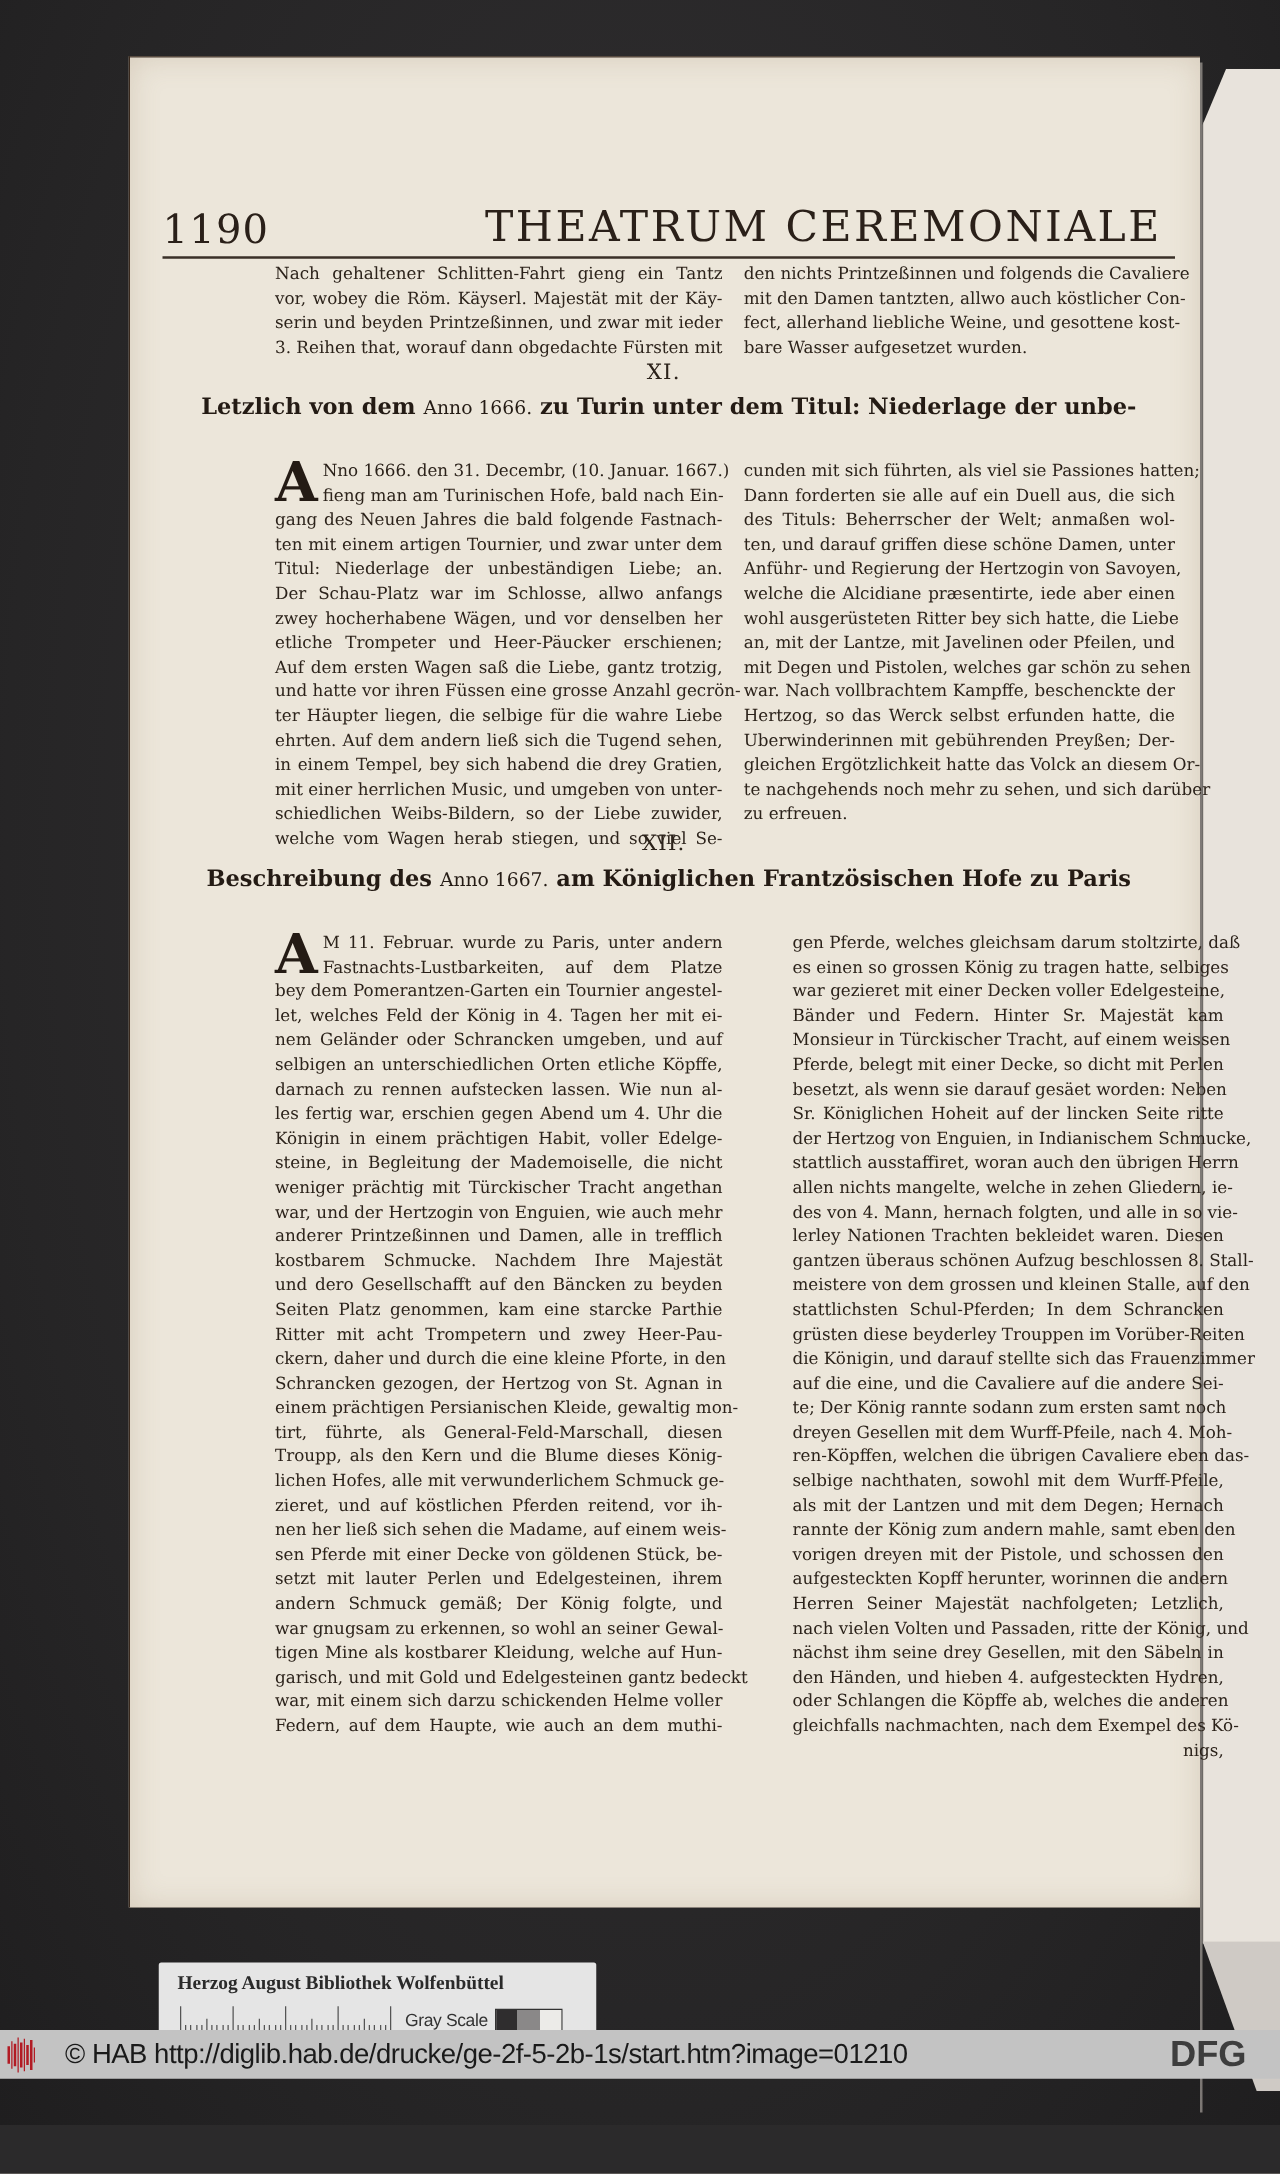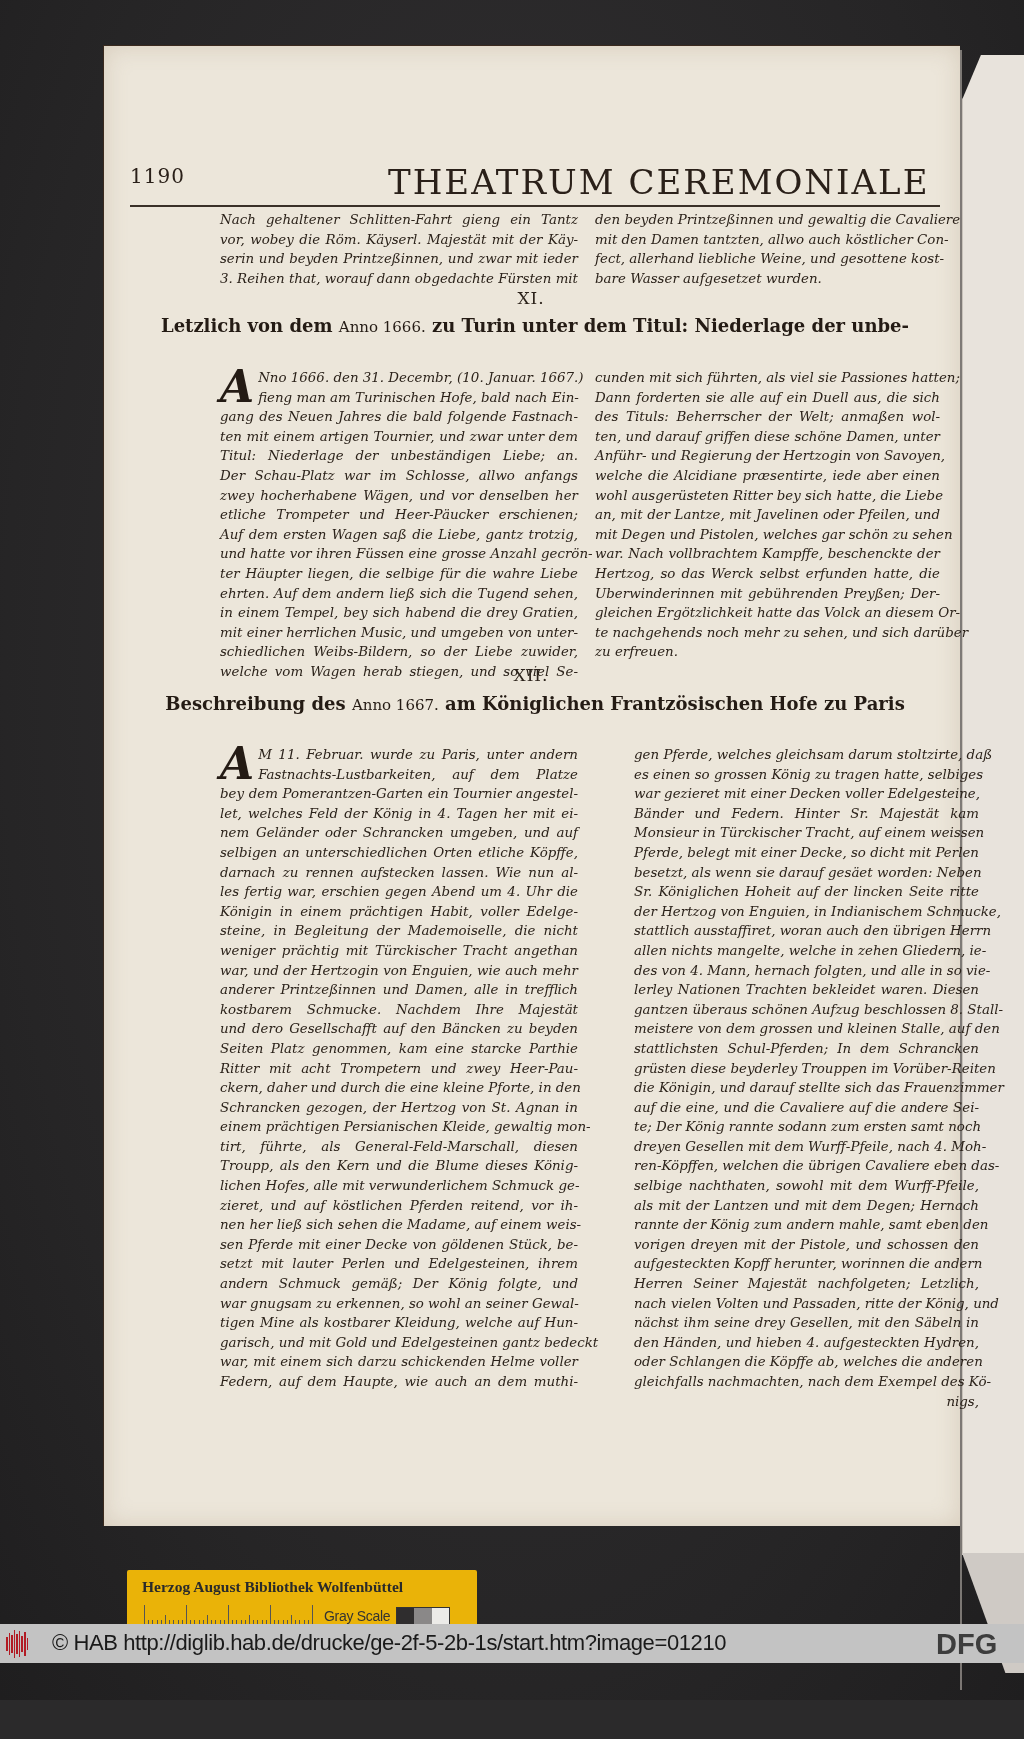--- a/index.html
+++ b/index.html
@@ -20,39 +20,39 @@
     position:absolute; left:962px; top:55px; width:62px; height:1500px;
     background:#e8e3dc;
     clip-path:polygon(30% 0, 100% 0, 100% 100%, 0 100%, 0 3%);
     border-left:1px solid #c8c2ba;
   }
   .next-page-lower { position:absolute; left:962px; top:1553px; width:62px; height:120px;
     background:#cfcac5; clip-path:polygon(0 0,100% 0,100% 100%,70% 100%,0 0); }
   .gutter-line { position:absolute; left:960px; top:50px; width:2px; height:1640px; background:#b9b3ac; opacity:.6; }
 
   .running-head { position:absolute; left:130px; top:160px; width:810px; height:40px; }
-  .page-number { position:absolute; left:0; top:4px; font-size:20px; color:#2a2019; letter-spacing:1px; }
+  .page-number { position:absolute; left:0; top:4px; font-size:32px; color:#2a2019; letter-spacing:1px; }
   .header-title { position:absolute; left:258px; top:2px; font-size:34px; color:#2a2019; letter-spacing:2px; }
   .head-rule { position:absolute; left:130px; top:205px; width:810px; height:2px; background:#3a3028; }
 
-  .text { color:#2b221a; font-size:13.4px; line-height:19.6px;font-style:italic; }
+  .text { color:#2b221a; font-size:13.4px; line-height:19.6px; }
   .col { position:absolute; text-align:justify; }
   .col .line { display:block; white-space:nowrap; text-align:justify; text-align-last:justify; }
   .col .line.last { text-align-last:left; }
   .col .line.right { text-align:center; text-align-last:right; }
 
   .section-number { position:absolute; width:856px; left:103px; text-align:center; font-size:17px; color:#2b221a; letter-spacing:1px; }
   .section-title { position:absolute; left:130px; width:810px; text-align:center; font-size:18px; line-height:24px; color:#241b14; font-weight:bold; }
   .section-title .latin { font-weight:normal; font-size:15px; }
 
   .dropcap { float:left; font-size:44px; line-height:38px; margin:0 4px -4px 0; font-weight:bold; color:#241b14; }
 
   .label-card {
     position:absolute; left:127px; top:1570px; width:350px; height:80px;
-    background:#eab308; border-radius:2px;
+    background:#e5e5e5; border-radius:2px;
     font-family:"Liberation Sans", sans-serif;
   }
   .label-title { position:absolute; left:15px; top:8px; font-family:"Liberation Serif", serif; font-weight:bold; font-size:15.5px; color:#2a2a2a; }
   .ruler { position:absolute; left:17px; top:35px; width:168px; height:25px; }
   .ruler .tick { position:absolute; bottom:0; width:1px; background:#555; }
   .ruler-labels { position:absolute; left:13px; top:57px; width:190px; height:14px; font-size:13px; color:#333; }
   .ruler-labels span { position:absolute; }
   .grayscale-label { position:absolute; left:197px; top:38px; font-size:14px; color:#333; letter-spacing:-.3px; }
   .grayscale-swatch { position:absolute; left:269px; top:37px; width:52px; height:24px; border:1px solid #333; display:flex; }
   .grayscale-swatch div { flex:1; }
@@ -79,21 +79,21 @@
 </div>
 <div class="head-rule"></div>
 
 <div class="col text" id="intro-left" style="left:220px; top:210px; width:358px;">
     <span class="line">Nach gehaltener Schlitten-Fahrt gieng ein Tantz</span>
     <span class="line">vor, wobey die Röm. Käyserl. Majestät mit der Käy-</span>
     <span class="line">serin und beyden Printzeßinnen, und zwar mit ieder</span>
     <span class="line">3. Reihen that, worauf dann obgedachte Fürsten mit</span>
   </div>
 <div class="col text" id="intro-right" style="left:595px; top:210px; width:345px;">
-    <span class="line">den beyden Printzeßinnen und gewaltig die Cavaliere</span>
+    <span class="line">den nichts Printzeßinnen und folgends die Cavaliere</span>
     <span class="line">mit den Damen tantzten, allwo auch köstlicher Con-</span>
     <span class="line">fect, allerhand liebliche Weine, und gesottene kost-</span>
     <span class="line last">bare Wasser aufgesetzet wurden.</span>
   </div>
 
 <div class="section-number" style="top:288px;">XI.</div>
 <div class="section-title" style="top:314px;">
   <div>
     <span>Letzlich von dem</span>
     <span class="latin">Anno 1666.</span>

